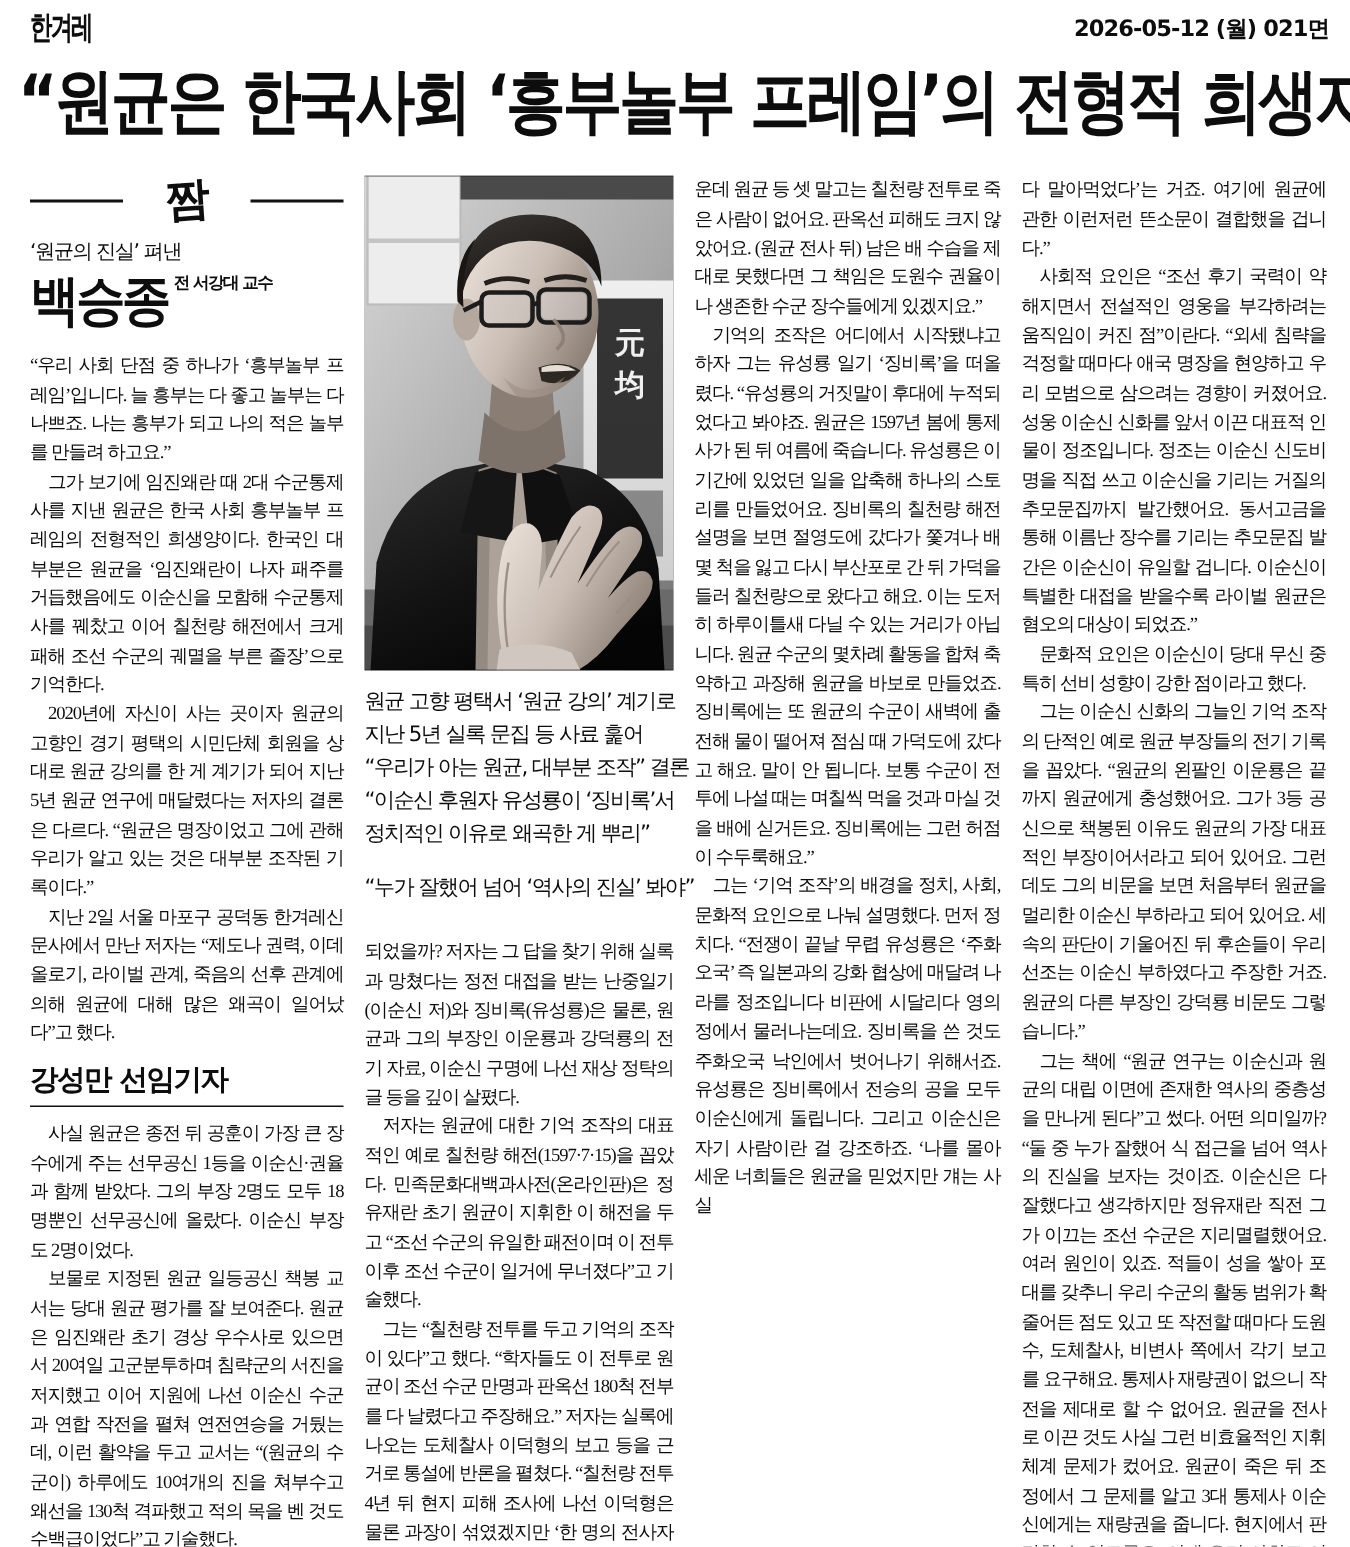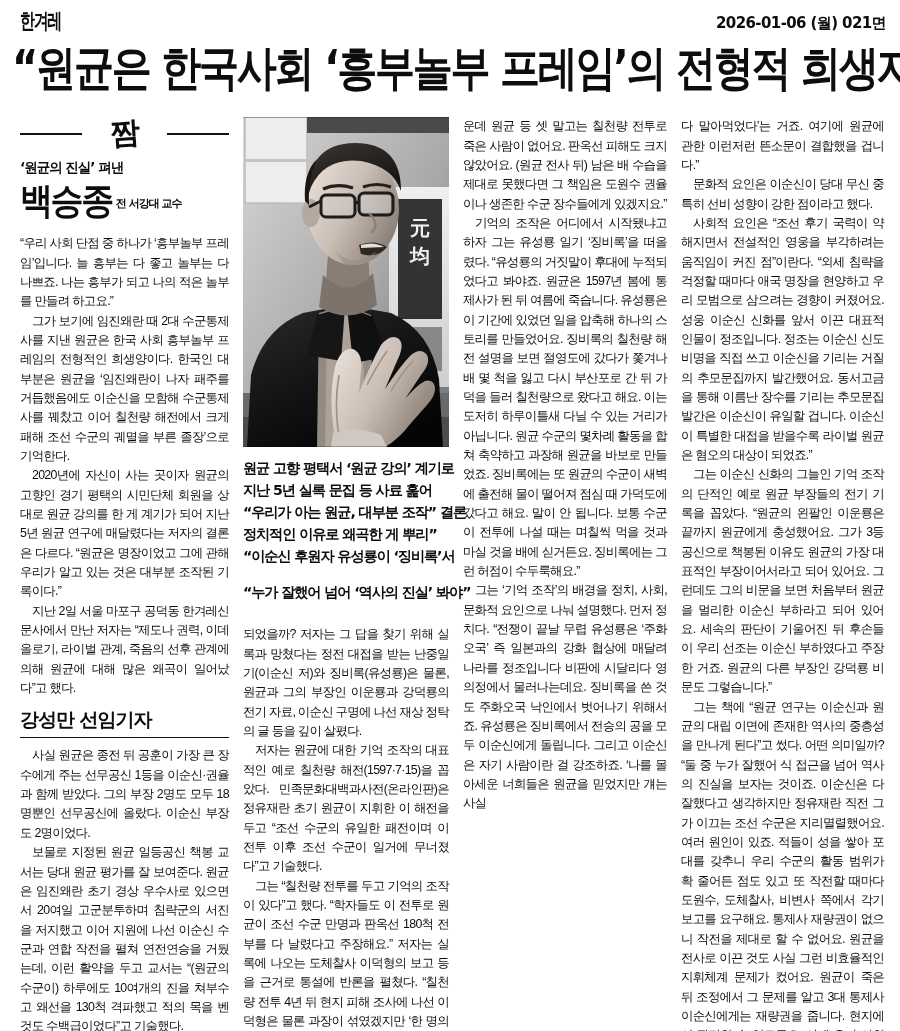--- a/index.html
+++ b/index.html
@@ -18,21 +18,21 @@
   .page {
     width: 900px;
     height: 1031px;
     padding: 10px 12px 6px 12px;
     position: relative;
   }
 
   
   .masthead {
     display: flex;
-    align-items: center;
+    align-items: flex-start;
     justify-content: space-between;
     height: 26px;
     padding: 0 2px 0 8px;
   }
   .masthead-logo {
     font-size: 17px;
     font-weight: bold;
     letter-spacing: -1.5px;
     transform: scaleY(1.25) scaleX(0.88);
     transform-origin: left bottom;
@@ -96,27 +96,27 @@
     top: -4px;
     transform: translateX(-50%) rotate(-4deg);
     font-size: 30px;
     font-weight: bold;
     letter-spacing: -2px;
     font-family: "DejaVu Serif", serif;
   }
 
   .kicker {
     font-size: 13.5px;
-    font-weight: bold;
+    font-weight: normal;
     letter-spacing: -1px;
     margin-bottom: 4px;
   }
   .bigname-row {
     display: flex;
-    align-items: center;
+    align-items: flex-start;
     gap: 4px;
     margin-bottom: 8px;
   }
   .bigname {
     font-size: 33px;
     font-weight: bold;
     letter-spacing: -2.4px;
     transform: scaleY(1.1);
     transform-origin: left bottom;
   }
@@ -125,21 +125,21 @@
     font-weight: bold;
     letter-spacing: -1px;
   }
 
   
   .body-text {
     font-size: 12.4px;
     line-height: 1.56;
     letter-spacing: -0.72px;
     text-align: justify;
-    font-family: Liberation Sans, sans-serif;
+    font-family: Liberation Serif, serif;
   }
   .body-text p { margin: 0; text-indent: 0; }
   .body-text p.indent { text-indent: 12px; }
 
   .byline {
     font-size: 19px;
     font-weight: bold;
     letter-spacing: -1px;
     margin: 9px 0 4px 0;
   }
@@ -156,35 +156,35 @@
     position: relative;
     overflow: hidden;
     background: #8e8e8e;
     margin-bottom: 10px;
   }
   .photo svg { display: block; width: 100%; height: 100%; }
 
   
   .deck {
     font-size: 14.2px;
-    font-weight: bold;
+    font-weight: normal;
     letter-spacing: -1.1px;
     line-height: 1.55;
   }
   .deck .deck-line { white-space: nowrap; }
   .deck .deck-gap { height: 14px; }
 </style>
 </head>
 <body>
 
 <div class="page">
 
   <div class="masthead">
     <div class="masthead-logo">한겨레</div>
-    <div class="masthead-date">2026-01-06 (월) 021면</div>
+    <div class="masthead-date">2026-05-12 (월) 021면</div>
   </div>
 
   <h1 class="headline">“원균은 한국사회 ‘흥부놀부 프레임’의 전형적 희생자”</h1>
 
   <div class="columns">
 
     <div class="col col-1">
 
       <div class="jjam-wrap">
         <div class="jjam-rule left"></div>
@@ -316,22 +316,22 @@
           </g>
 
           <rect x="0" y="0" width="210" height="330" fill="none" stroke="#000" stroke-width="2" opacity="0.25"></rect>
         </svg>
       </div>
 
       <div class="deck">
         <div class="deck-line">원균 고향 평택서 ‘원균 강의’ 계기로</div>
         <div class="deck-line">지난 5년 실록 문집 등 사료 훑어</div>
         <div class="deck-line">“우리가 아는 원균, 대부분 조작” 결론</div>
+        <div class="deck-line">“이순신 후원자 유성룡이 ‘징비록’서</div>
         <div class="deck-line">정치적인 이유로 왜곡한 게 뿌리”</div>
-        <div class="deck-line">“이순신 후원자 유성룡이 ‘징비록’서</div>
         <div class="deck-gap"></div>
         <div class="deck-line">“누가 잘했어 넘어 ‘역사의 진실’ 봐야”</div>
       </div>
 
       <div class="body-text" style="margin-top:22px;">
         <p>되었을까? 저자는 그 답을 찾기 위해 실록과 망쳤다는 정전 대접을 받는 난중일기(이순신 저)와 징비록(유성룡)은 물론, 원균과 그의 부장인 이운룡과 강덕룡의 전기 자료, 이순신 구명에 나선 재상 정탁의 글 등을 깊이 살폈다.</p>
         <p class="indent">저자는 원균에 대한 기억 조작의 대표적인 예로 칠천량 해전(1597·7·15)을 꼽았다. 민족문화대백과사전(온라인판)은 정유재란 초기 원균이 지휘한 이 해전을 두고 “조선 수군의 유일한 패전이며 이 전투 이후 조선 수군이 일거에 무너졌다”고 기술했다.</p>
         <p class="indent">그는 “칠천량 전투를 두고 기억의 조작이 있다”고 했다. “학자들도 이 전투로 원균이 조선 수군 만명과 판옥선 180척 전부를 다 날렸다고 주장해요.” 저자는 실록에 나오는 도체찰사 이덕형의 보고 등을 근거로 통설에 반론을 펼쳤다. “칠천량 전투 4년 뒤 현지 피해 조사에 나선 이덕형은 물론 과장이 섞였겠지만 ‘한 명의 전사자도 없다’고 보고합니다. 실제 당시 수군의 이름난 많은 장수 가</p>
       </div>
     </div>
@@ -340,22 +340,22 @@
       <div class="body-text">
         <p>운데 원균 등 셋 말고는 칠천량 전투로 죽은 사람이 없어요. 판옥선 피해도 크지 않았어요. (원균 전사 뒤) 남은 배 수습을 제대로 못했다면 그 책임은 도원수 권율이나 생존한 수군 장수들에게 있겠지요.”</p>
         <p class="indent">기억의 조작은 어디에서 시작됐냐고 하자 그는 유성룡 일기 ‘징비록’을 떠올렸다. “유성룡의 거짓말이 후대에 누적되었다고 봐야죠. 원균은 1597년 봄에 통제사가 된 뒤 여름에 죽습니다. 유성룡은 이 기간에 있었던 일을 압축해 하나의 스토리를 만들었어요. 징비록의 칠천량 해전 설명을 보면 절영도에 갔다가 쫓겨나 배 몇 척을 잃고 다시 부산포로 간 뒤 가덕을 들러 칠천량으로 왔다고 해요. 이는 도저히 하루이틀새 다닐 수 있는 거리가 아닙니다. 원균 수군의 몇차례 활동을 합쳐 축약하고 과장해 원균을 바보로 만들었죠. 징비록에는 또 원균의 수군이 새벽에 출전해 물이 떨어져 점심 때 가덕도에 갔다고 해요. 말이 안 됩니다. 보통 수군이 전투에 나설 때는 며칠씩 먹을 것과 마실 것을 배에 싣거든요. 징비록에는 그런 허점이 수두룩해요.”</p>
         <p class="indent">그는 ‘기억 조작’의 배경을 정치, 사회, 문화적 요인으로 나눠 설명했다. 먼저 정치다. “전쟁이 끝날 무렵 유성룡은 ‘주화오국’ 즉 일본과의 강화 협상에 매달려 나라를 정조입니다 비판에 시달리다 영의정에서 물러나는데요. 징비록을 쓴 것도 주화오국 낙인에서 벗어나기 위해서죠. 유성룡은 징비록에서 전승의 공을 모두 이순신에게 돌립니다. 그리고 이순신은 자기 사람이란 걸 강조하죠. ‘나를 몰아세운 너희들은 원균을 믿었지만 걔는 사실</p>
       </div>
     </div>
 
     <div class="col col-4">
       <div class="body-text">
         <p>다 말아먹었다’는 거죠. 여기에 원균에 관한 이런저런 뜬소문이 결합했을 겁니다.”</p>
+        <p class="indent">사회적 요인은 “조선 후기 국력이 약해지면서 전설적인 영웅을 부각하려는 움직임이 커진 점”이란다. “외세 침략을 걱정할 때마다 애국 명장을 현양하고 우리 모범으로 삼으려는 경향이 커졌어요. 성웅 이순신 신화를 앞서 이끈 대표적 인물이 정조입니다. 정조는 이순신 신도비명을 직접 쓰고 이순신을 기리는 거질의 추모문집까지 발간했어요. 동서고금을 통해 이름난 장수를 기리는 추모문집 발간은 이순신이 유일할 겁니다. 이순신이 특별한 대접을 받을수록 라이벌 원균은 혐오의 대상이 되었죠.”</p>
         <p class="indent">문화적 요인은 이순신이 당대 무신 중 특히 선비 성향이 강한 점이라고 했다.</p>
-        <p class="indent">사회적 요인은 “조선 후기 국력이 약해지면서 전설적인 영웅을 부각하려는 움직임이 커진 점”이란다. “외세 침략을 걱정할 때마다 애국 명장을 현양하고 우리 모범으로 삼으려는 경향이 커졌어요. 성웅 이순신 신화를 앞서 이끈 대표적 인물이 정조입니다. 정조는 이순신 신도비명을 직접 쓰고 이순신을 기리는 거질의 추모문집까지 발간했어요. 동서고금을 통해 이름난 장수를 기리는 추모문집 발간은 이순신이 유일할 겁니다. 이순신이 특별한 대접을 받을수록 라이벌 원균은 혐오의 대상이 되었죠.”</p>
         <p class="indent">그는 이순신 신화의 그늘인 기억 조작의 단적인 예로 원균 부장들의 전기 기록을 꼽았다. “원균의 왼팔인 이운룡은 끝까지 원균에게 충성했어요. 그가 3등 공신으로 책봉된 이유도 원균의 가장 대표적인 부장이어서라고 되어 있어요. 그런데도 그의 비문을 보면 처음부터 원균을 멀리한 이순신 부하라고 되어 있어요. 세속의 판단이 기울어진 뒤 후손들이 우리 선조는 이순신 부하였다고 주장한 거죠. 원균의 다른 부장인 강덕룡 비문도 그렇습니다.”</p>
         <p class="indent">그는 책에 “원균 연구는 이순신과 원균의 대립 이면에 존재한 역사의 중층성을 만나게 된다”고 썼다. 어떤 의미일까? “둘 중 누가 잘했어 식 접근을 넘어 역사의 진실을 보자는 것이죠. 이순신은 다 잘했다고 생각하지만 정유재란 직전 그가 이끄는 조선 수군은 지리멸렬했어요. 여러 원인이 있죠. 적들이 성을 쌓아 포대를 갖추니 우리 수군의 활동 범위가 확 줄어든 점도 있고 또 작전할 때마다 도원수, 도체찰사, 비변사 쪽에서 각기 보고를 요구해요. 통제사 재량권이 없으니 작전을 제대로 할 수 없어요. 원균을 전사로 이끈 것도 사실 그런 비효율적인 지휘체계 문제가 컸어요. 원균이 죽은 뒤 조정에서 그 문제를 알고 3대 통제사 이순신에게는 재량권을 줍니다. 현지에서 판단할 수 있도록요. 이제 우리 사회도 이런 역사의 중층성을 감당할 때가 되었다고 봐요.”</p>
 
       </div>
 
     </div>
 
   </div>
 </div>
 

